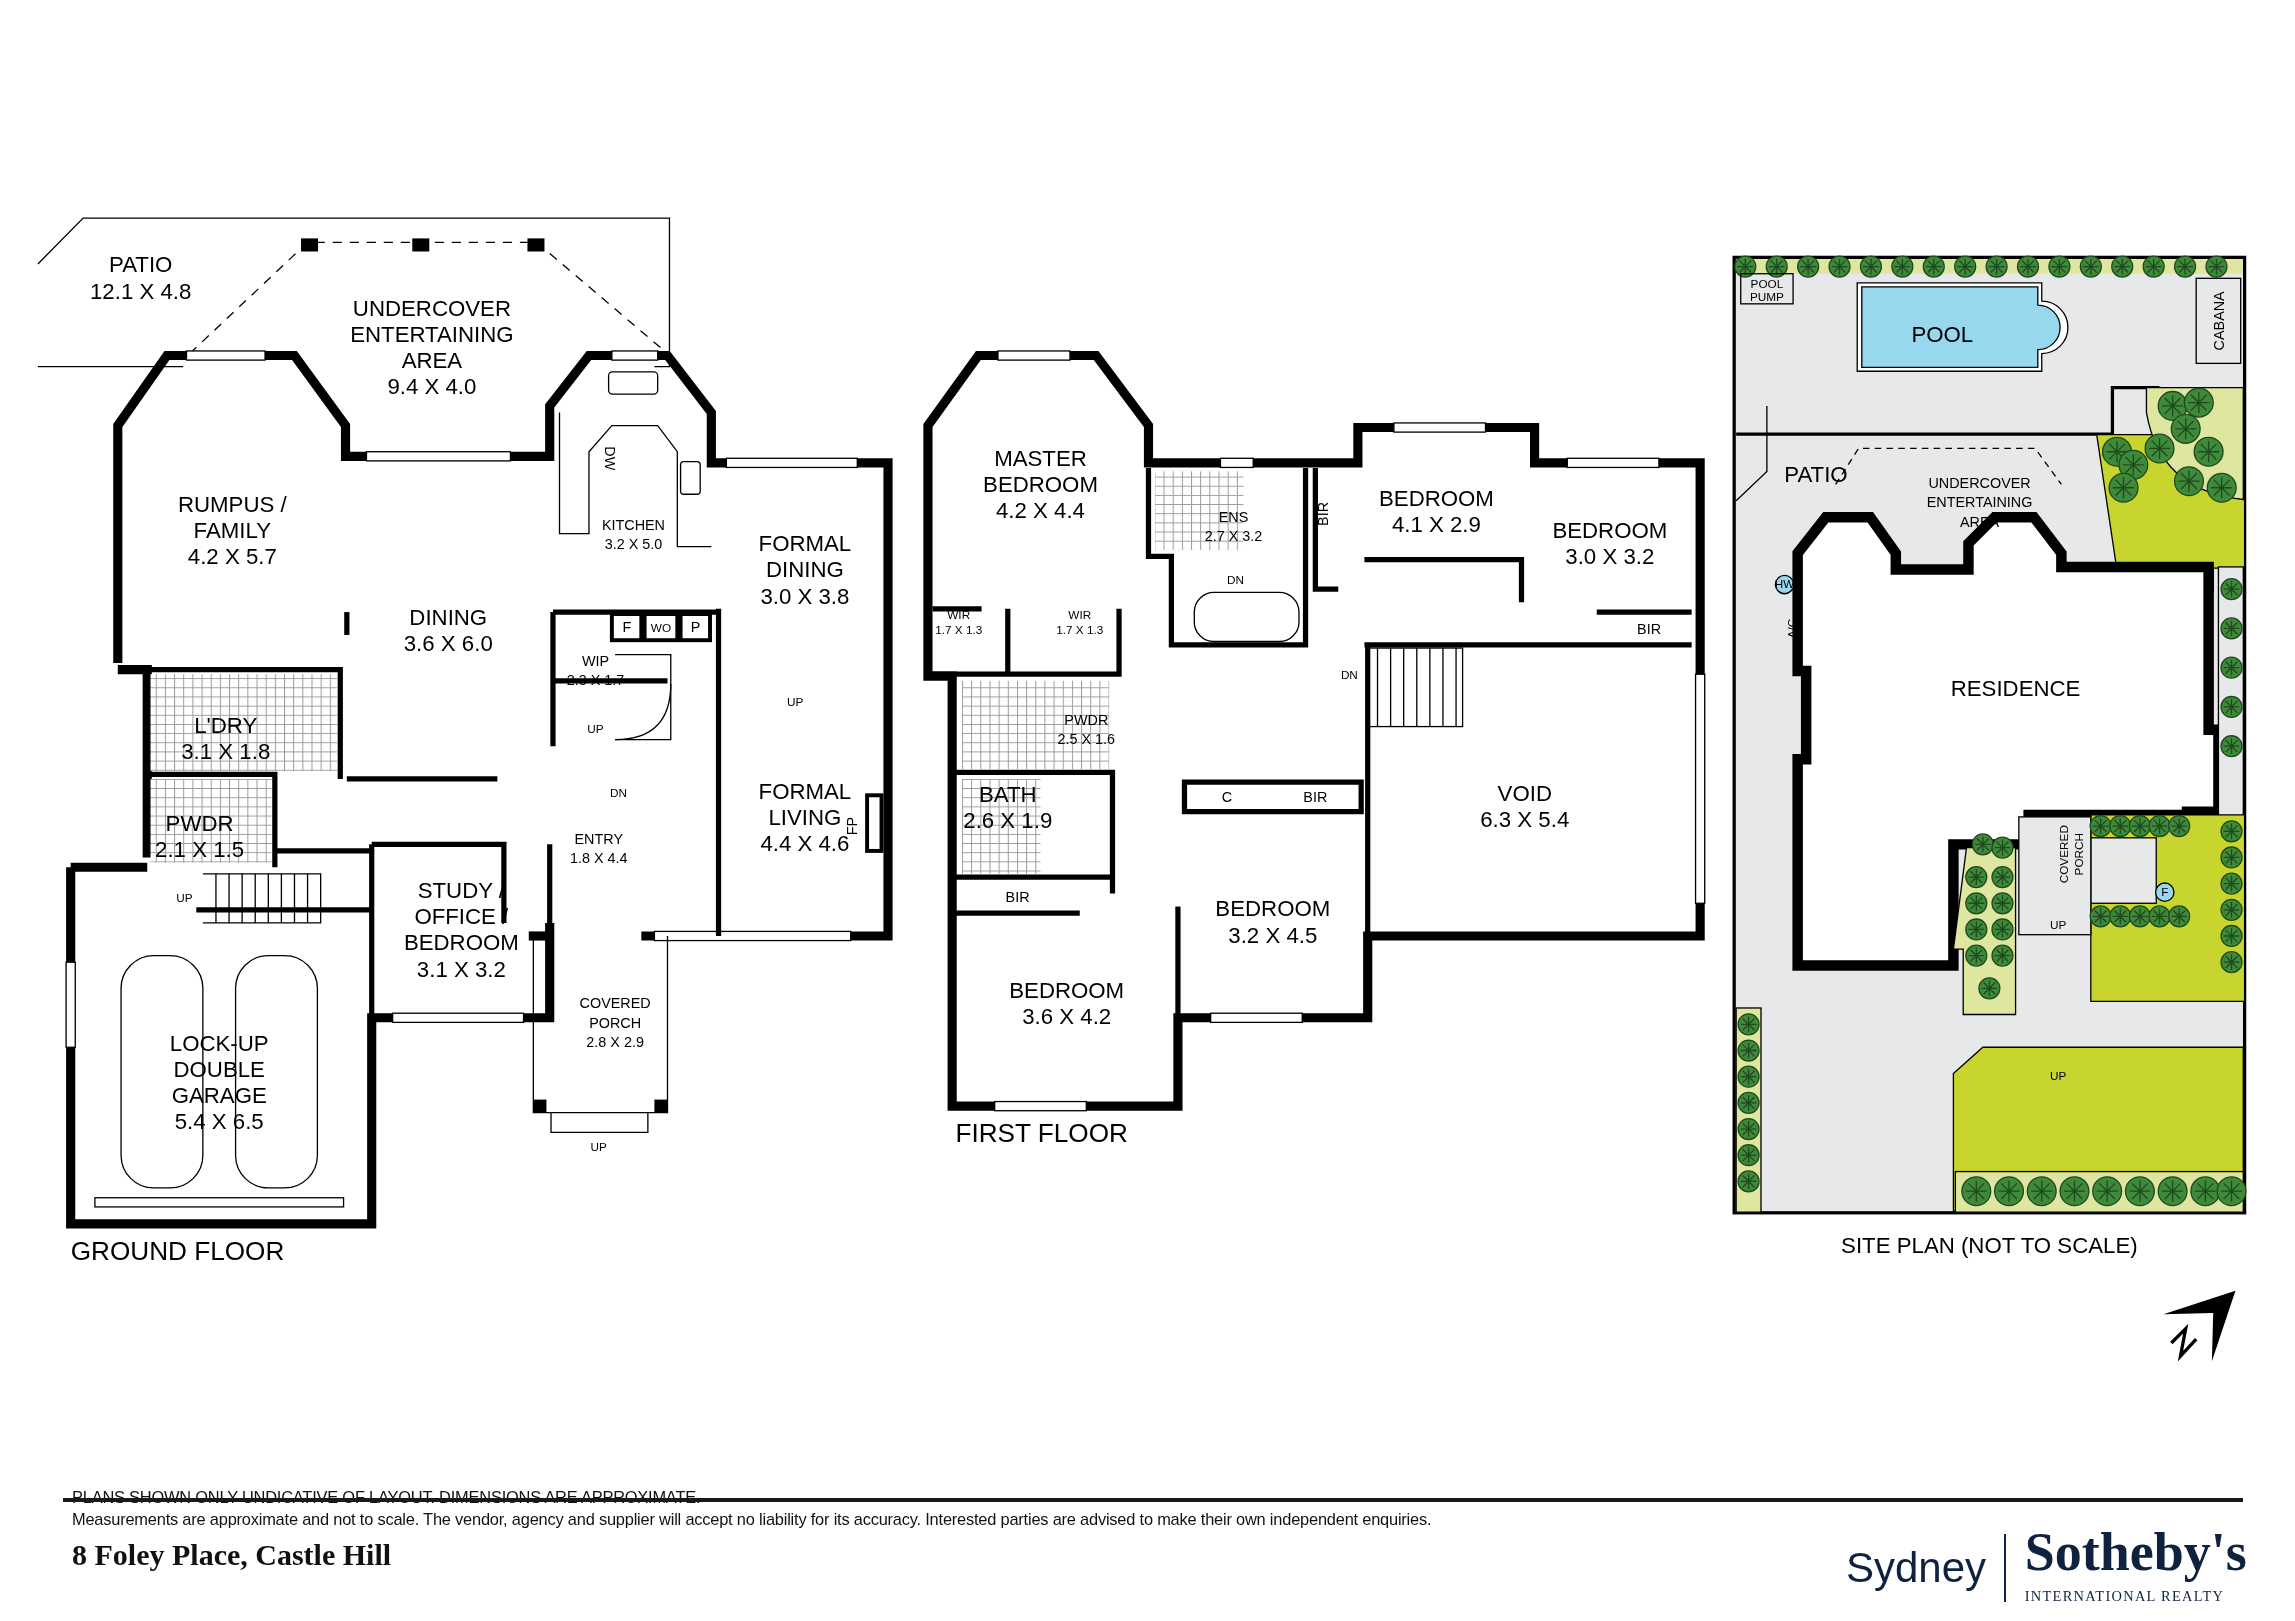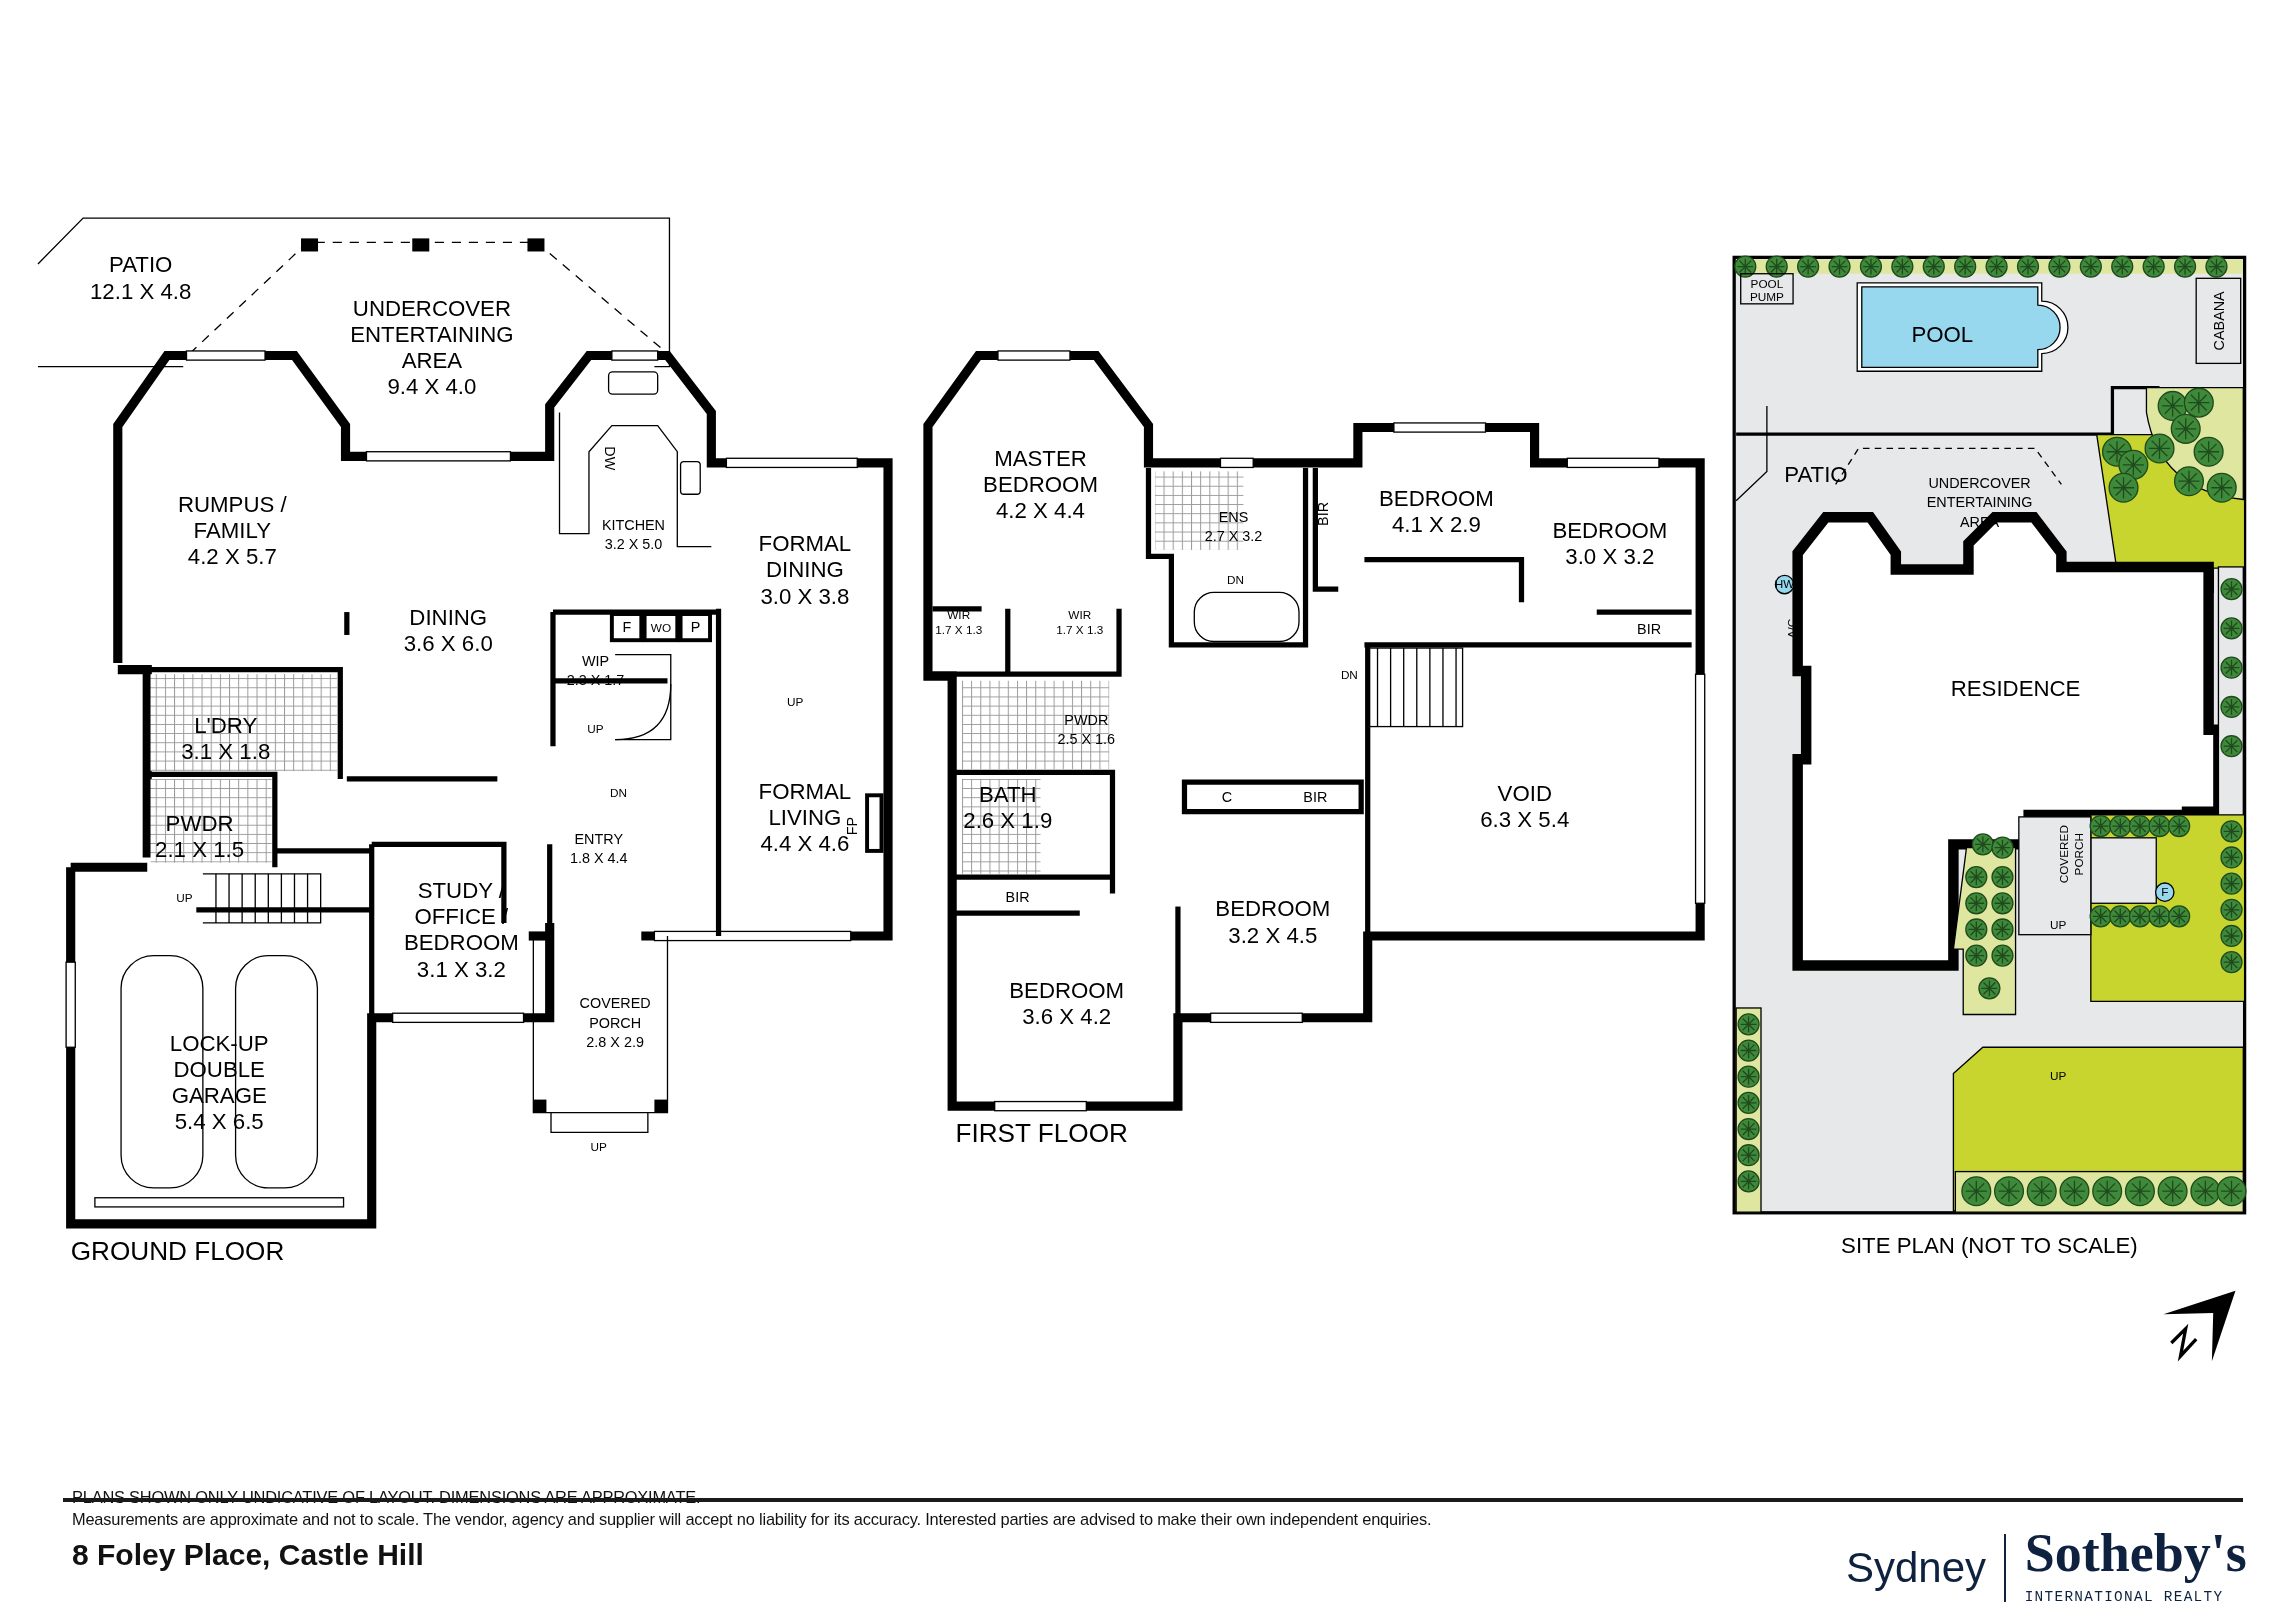--- a/index.html
+++ b/index.html
@@ -7,27 +7,27 @@
   #plan{position:absolute;left:0;top:0;width:2295px;height:1622px;}
   .lbl{font-family:"Liberation Sans",sans-serif;fill:#000;text-anchor:middle;font-stretch:condensed;}
   .big{font-size:34px;}
   .sm{font-size:22px;}
   .xs{font-size:18px;}
   .floorlbl{font-size:40px;text-anchor:start;}
   .disc{position:absolute;left:72px;font-size:16.4px;color:#111;letter-spacing:-0.2px;}
   #disc1{top:1488px;}
   #disc2{top:1510px;}
   #rule{position:absolute;left:63px;top:1498px;width:2180px;height:3.9px;background:#1a1a1a;}
-  #address{position:absolute;left:72px;top:1538px;font-family:Liberation Sans, sans-serif;font-size:30px;font-weight:bold;color:#111;}
+  #address{position:absolute;left:72px;top:1538px;font-family:Liberation Serif, serif;font-size:30px;font-weight:bold;color:#111;}
   #brand{position:absolute;left:1846px;top:1532px;height:72px;display:flex;align-items:center;color:#0e2240;}
   #brand-city{font-family:"Liberation Sans",sans-serif;font-size:42px;padding-right:18.3px;}
   #brand-sep{width:2px;height:68px;background:#0e2240;}
   #brand-right{padding-left:18.3px;display:flex;flex-direction:column;}
   #brand-name{font-family:"Liberation Serif",serif;font-weight:bold;font-size:54px;line-height:42px;}
-  #brand-sub{font-family:Liberation Mono, monospace;font-size:14.4px;letter-spacing:1.3px;margin-top:15px;}
+  #brand-sub{font-family:Liberation Serif, serif;font-size:14.4px;letter-spacing:1.3px;margin-top:15px;}
 </style>
 </head>
 <body>
 
 <svg id="plan" viewBox="0 0 3507 2478" xmlns="http://www.w3.org/2000/svg">
   <defs>
     <pattern id="tile" width="14" height="14" patternUnits="userSpaceOnUse">
       <rect width="14" height="14" fill="#ffffff"></rect>
       <path d="M0 0H14M0 0V14" stroke="#9a9a9a" stroke-width="3"></path>
     </pattern>

